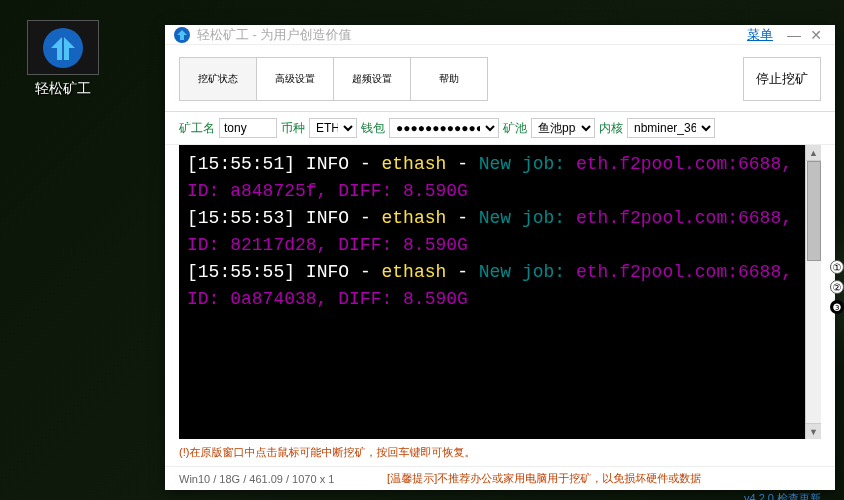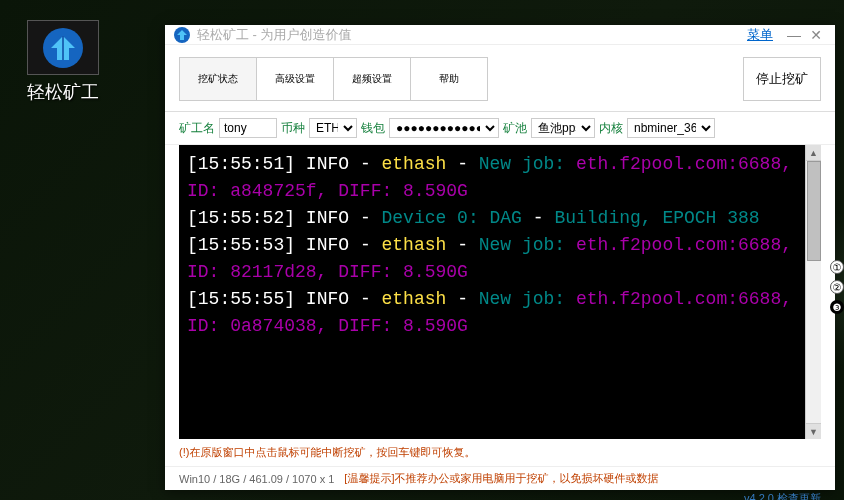--- a/index.html
+++ b/index.html
@@ -2,21 +2,21 @@
 <html><head>
 <meta charset="utf-8">
 <style>
 * { margin: 0; padding: 0; box-sizing: border-box; }
 body { width: 844px; height: 500px; font-family: "Microsoft YaHei", sans-serif; font-size: 12px; background: #0a1008; overflow: hidden; position: relative; }
 .desktop-bg { position: absolute; inset: 0; background: linear-gradient(135deg, #0a1508 0%, #0f1a0c 50%, #0a1508 100%); }
 .desktop-bg::after { content: ""; position: absolute; right: 0; top: 180px; width: 30px; height: 220px; background: radial-gradient(circle, #1a2818 0%, transparent 70%); }
 .desktop-icon { position: absolute; left: 8px; top: 20px; width: 110px; text-align: center; cursor: pointer; }
 .icon-box { width: 72px; height: 55px; margin: 0 auto 5px; background: #151515; border: 1px solid #555; display: flex; align-items: center; justify-content: center; }
 .icon-box svg { width: 44px; height: 44px; }
-.desktop-icon-label { color: #fff; font-size: 18px; text-shadow: 1px 1px 2px #000; }
+.desktop-icon-label { color: #fff; font-size: 14px; text-shadow: 1px 1px 2px #000; }
 .app-window { position: absolute; left: 165px; top: 25px; width: 670px; height: 465px; background: #fff; box-shadow: 0 2px 12px rgba(0,0,0,0.5); display: flex; flex-direction: column; }
 .titlebar { height: 20px; display: flex; align-items: center; padding: 0 8px; border-bottom: 1px solid #eee; }
 .titlebar-icon { width: 18px; height: 18px; margin-right: 6px; }
 .titlebar-icon svg { width: 18px; height: 18px; }
 .titlebar-title { color: #aaa; font-size: 13px; flex: 1; }
 .title-menu { color: #0066cc; font-size: 13px; margin-right: 10px; text-decoration: underline; cursor: pointer; }
 .title-btn { width: 22px; height: 18px; display: flex; align-items: center; justify-content: center; color: #888; cursor: pointer; font-size: 14px; }
 .toolbar { padding: 12px 14px 10px; display: flex; gap: 0; border-bottom: 1px solid #ddd; }
 .tab-btn { width: 78px; height: 44px; border: 1px solid #ccc; background: #fff; font-size: 10px; display: flex; align-items: center; justify-content: center; cursor: pointer; margin-left: -1px; }
 .tab-btn:first-child { margin-left: 0; }
@@ -41,21 +41,21 @@
 .c-topic { color: #fde047; }
 .c-job { color: #088; }
 .c-detail { color: #a0a; }
 .scrollbar { position: absolute; right: 0; top: 0; width: 16px; height: 100%; background: #f0f0f0; border-left: 1px solid #ccc; }
 .scrollbar-up, .scrollbar-down { height: 16px; background: #e0e0e0; display: flex; align-items: center; justify-content: center; font-size: 9px; color: #666; cursor: pointer; }
 .scrollbar-up { border-bottom: 1px solid #ccc; }
 .scrollbar-down { position: absolute; bottom: 0; width: 100%; border-top: 1px solid #ccc; }
 .scrollbar-thumb { position: absolute; top: 16px; width: 14px; left: 1px; height: 100px; background: #c0c0c0; border: 1px solid #999; cursor: pointer; }
 .hint-row { padding: 6px 14px; font-size: 11px; }
 .hint-text { color: #c04000; }
-.statusbar { height: 24px; padding: 0 14px; display: flex; align-items: center; font-size: 11px; border-top: 1px solid #eee; }
+.statusbar { height: 24px; padding: 0 14px; display: flex; align-items: center; font-size: 11px; border-top: 1px solid #eee; text-align: center; }
 .status-left { color: #666; }
 .status-warn { color: #c04000; margin-left: 10px; flex: 1; }
 .status-right { color: #357ac0; cursor: pointer; margin-top: 40px; }
 .side-indicators { position: absolute; right: 0; top: 260px; display: flex; flex-direction: column; gap: 6px; z-index: 100; }
 .ind { width: 14px; height: 14px; font-size: 10px; display: flex; align-items: center; justify-content: center; }
 .ind.circle { background: #fff; border: 1px solid #555; border-radius: 50%; }
 .ind.dark { background: #000; color: #fff; border-radius: 50%; }
 </style>
 </head>
 <body>
@@ -106,21 +106,20 @@
     <select class="cfg-select w-wallet"><option>●●●●●●●●●●●●●</option></select>
     <span class="cfg-label">矿池</span>
     <select class="cfg-select w-pool"><option>鱼池pps+</option></select>
     <span class="cfg-label">内核</span>
     <select class="cfg-select w-core"><option>nbminer_36.0</option></select>
   </div>
 
   <div class="console-wrap">
     <div class="console" id="console">
         <div class="console-line"><span class="c-time">[15:55:51]</span> <span class="c-info">INFO</span> <span class="c-dash">-</span> <span class="c-topic">ethash</span> <span class="c-dash">-</span> <span class="c-job">New job:</span> <span class="c-detail">eth.f2pool.com:6688, ID: a848725f, DIFF: 8.590G</span></div>
-        <div class="console-line"><span class="c-time">[15:55:52]</span> <span class="c-info">INFO</span> <span class="c-dash">-</span> <span class="c-job">Device 0: DAG</span> <span class="c-dash">-</span> <span class="c-job">Building, EPOCH 388</span></div>
         <div class="console-line"><span class="c-time">[15:55:53]</span> <span class="c-info">INFO</span> <span class="c-dash">-</span> <span class="c-topic">ethash</span> <span class="c-dash">-</span> <span class="c-job">New job:</span> <span class="c-detail">eth.f2pool.com:6688, ID: 82117d28, DIFF: 8.590G</span></div>
         <div class="console-line"><span class="c-time">[15:55:55]</span> <span class="c-info">INFO</span> <span class="c-dash">-</span> <span class="c-topic">ethash</span> <span class="c-dash">-</span> <span class="c-job">New job:</span> <span class="c-detail">eth.f2pool.com:6688, ID: 0a874038, DIFF: 8.590G</span></div>
       </div>
     <div class="scrollbar">
       <div class="scrollbar-up">▲</div>
       <div class="scrollbar-thumb"></div>
       <div class="scrollbar-down">▼</div>
     </div>
   </div>
 

